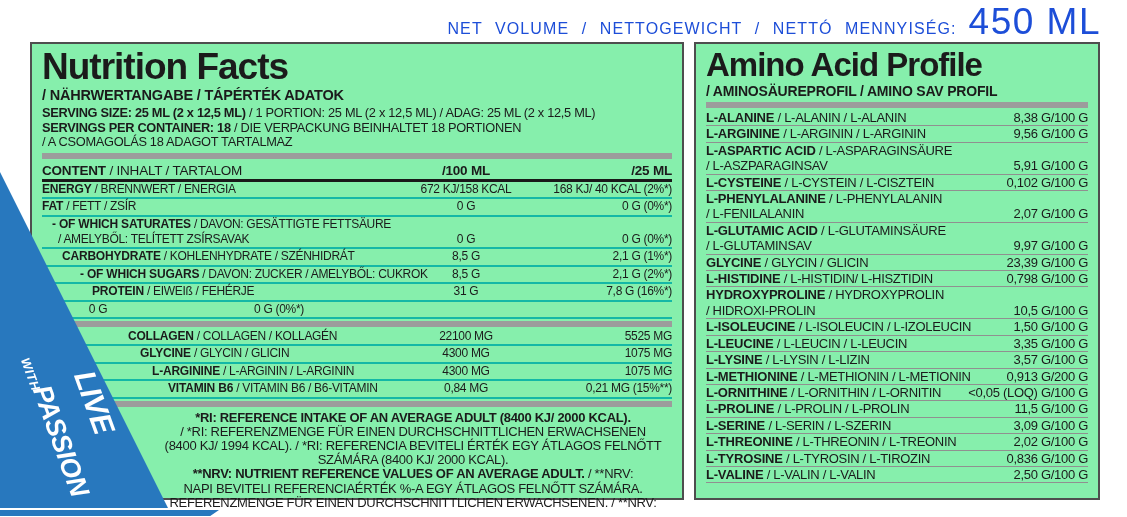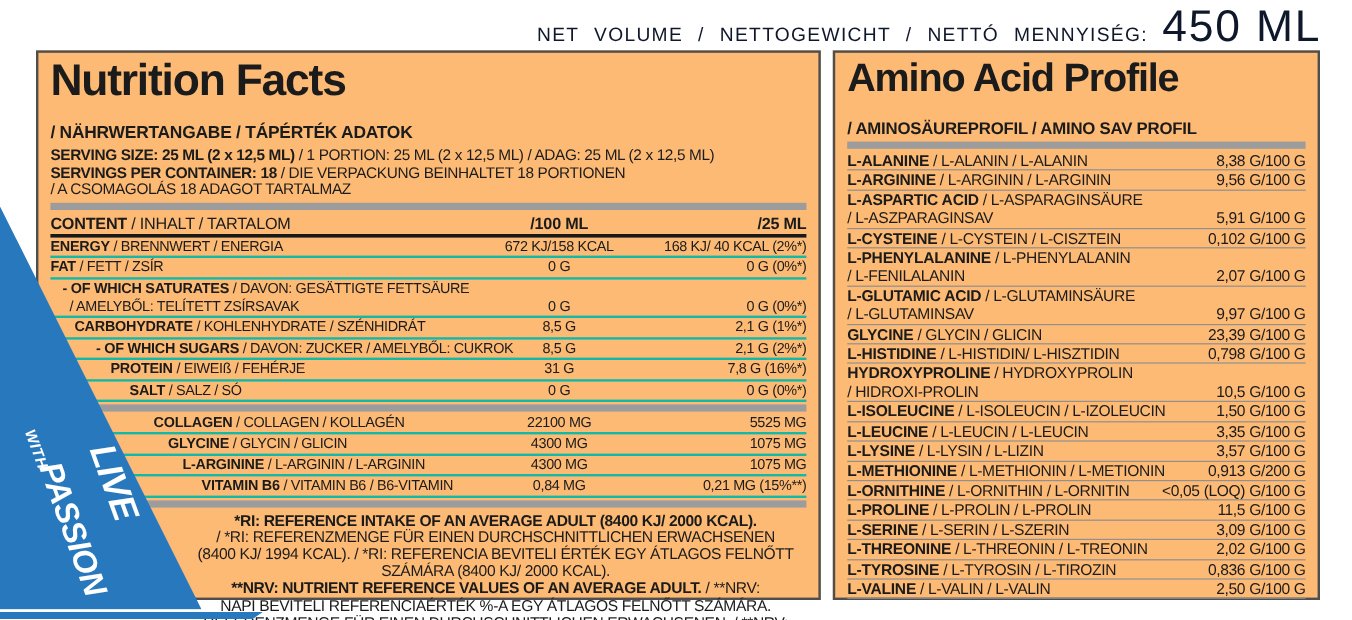--- a/index.html
+++ b/index.html
@@ -2,33 +2,33 @@
 <html><head>
 <meta charset="utf-8">
 <style>
   html,body{margin:0;padding:0;}
   body{
     width:1127px;height:517px;position:relative;overflow:hidden;
     background:#ffffff;color:#1b1b1b;
     font-family:"Liberation Sans", sans-serif;
   }
   
-  .net{position:absolute;top:1px;right:26px;display:flex;align-items:baseline;gap:12px;color:#0f172a;}
+  .net{position:absolute;top:1px;right:26px;display:flex;align-items:baseline;gap:12px;color:#1d4ed8;}
   .net-label{font-size:16px;letter-spacing:1.1px;word-spacing:7px;}
   .net-value{font-size:37px;letter-spacing:1.5px;font-weight:400;}
 
   
-  .panel{position:absolute;top:42px;border:2px solid #4e4e4e;background:#fdba74;box-sizing:border-box;padding:4px 10px;}
+  .panel{position:absolute;top:42px;border:2px solid #4e4e4e;background:#86efac;box-sizing:border-box;padding:4px 10px;}
   .panel-left{left:30px;width:654px;height:458px;}
   .panel-right{left:694px;width:406px;height:458px;}
 
   .big-title{font-weight:bold;letter-spacing:-1px;line-height:1.0;}
   .pl-title{font-size:37px;}
   .pr-title{font-size:33px;}
-  .subtitle{font-size:14.5px;font-weight:bold;margin-top:18px;letter-spacing:-0.2px;}
+  .subtitle{font-size:14.5px;font-weight:bold;margin-top:2px;letter-spacing:-0.2px;}
 
   .serving{margin-top:3px;font-size:12.8px;line-height:14.6px;letter-spacing:-0.3px;white-space:nowrap;}
   .bar{height:6px;background:#9c9c9c;margin:3px 0 2px 0;}
 
   
   .thead{display:flex;font-size:13.5px;font-weight:bold;padding:2px 0 1px 0;border-bottom:3px solid #191919;letter-spacing:-0.2px;}
   .thead .nm{flex:1;}
   .c1{width:112px;text-align:center;flex:none;}
   .c2{width:150px;text-align:right;flex:none;}
   .nrow{border-bottom:2px solid #14b8a6;font-size:12px;line-height:15.4px;letter-spacing:-0.3px;white-space:nowrap;}
@@ -110,21 +110,20 @@
     <span class="nm" style="padding-left:38px"><b>- OF WHICH SUGARS</b><span> / DAVON: ZUCKER / AMELYBŐL: CUKROK</span></span>
     <span class="c1">8,5 G</span>
     <span class="c2">2,1 G (2%*)</span>
   </div>
   <div class="nrow single">
     <span class="nm" style="padding-left:50px"><b>PROTEIN</b><span> / EIWEIß / FEHÉRJE</span></span>
     <span class="c1">31 G</span>
     <span class="c2">7,8 G (16%*)</span>
   </div>
   <div class="nrow single">
-    <span class="nm" style="padding-left:66px"><b>SALT</b><span> / SALZ / SÓ</span></span>
     <span class="c1">0 G</span>
     <span class="c2">0 G (0%*)</span>
   </div>
 
   <div class="bar" style="margin:2px 0;"></div>
 
   <div class="nrow single">
     <span class="nm" style="padding-left:86px"><b>COLLAGEN</b><span> / COLLAGEN / KOLLAGÉN</span></span>
     <span class="c1">22100 MG</span>
     <span class="c2">5525 MG</span>

